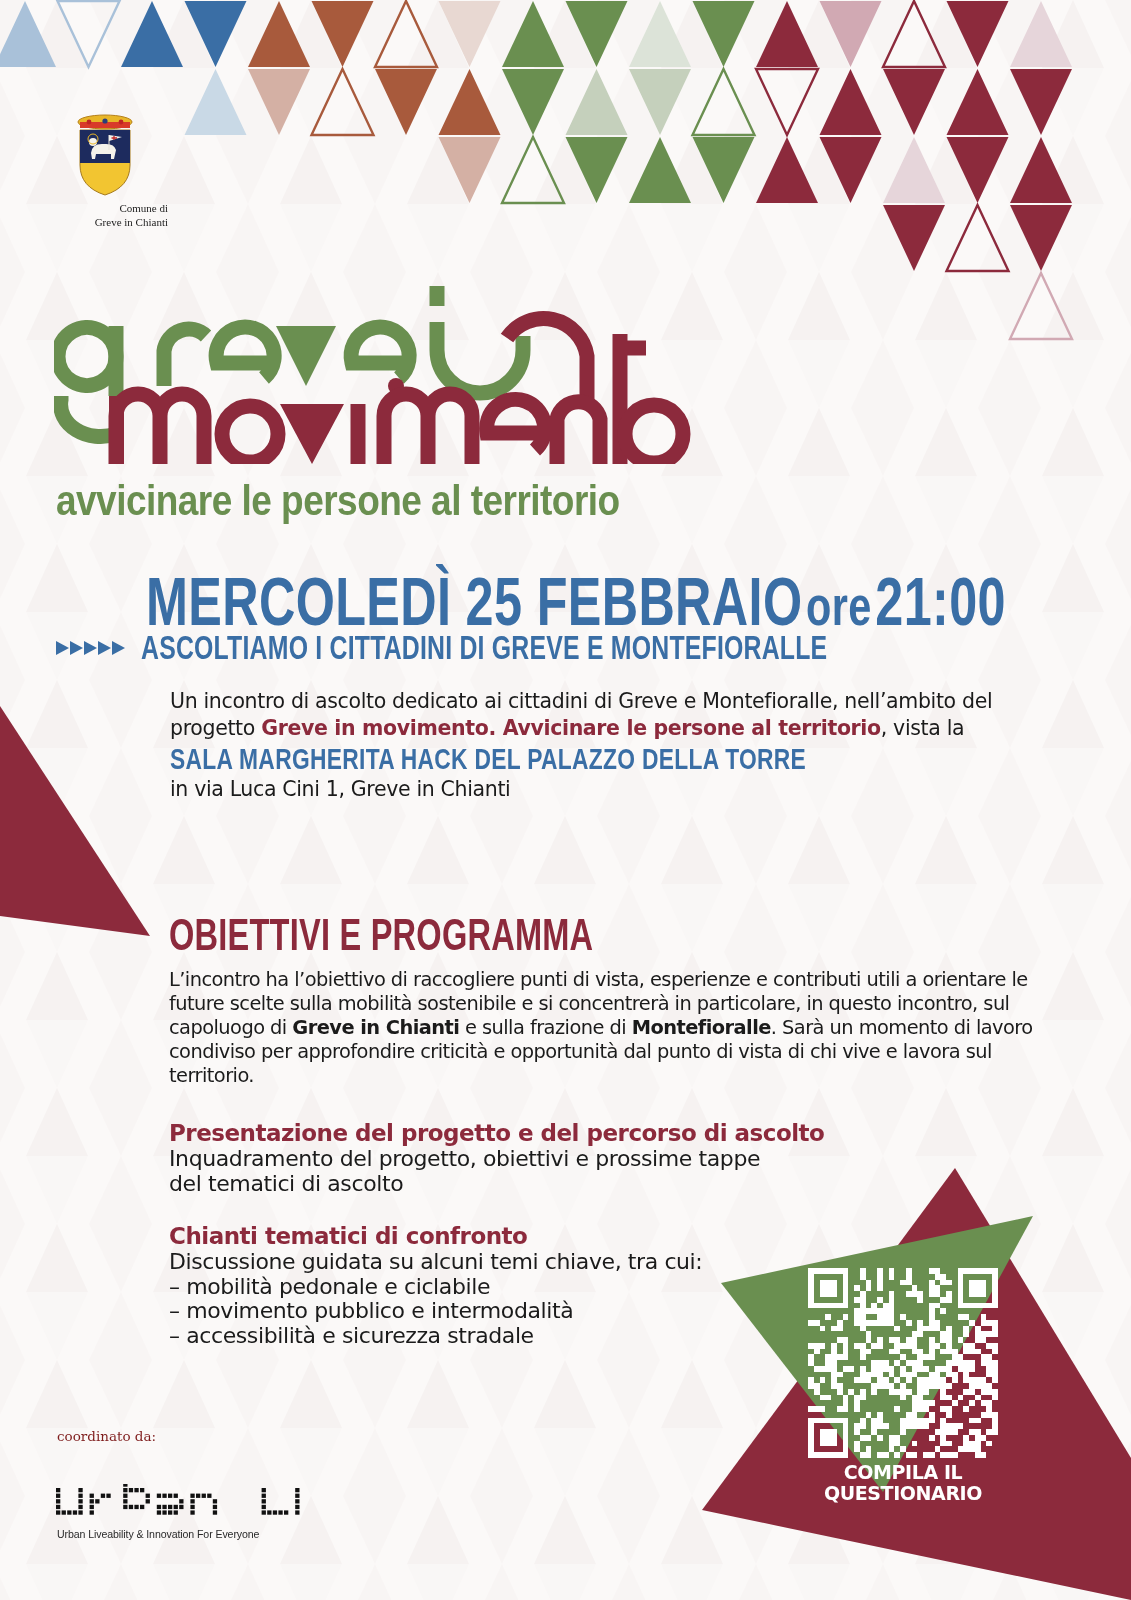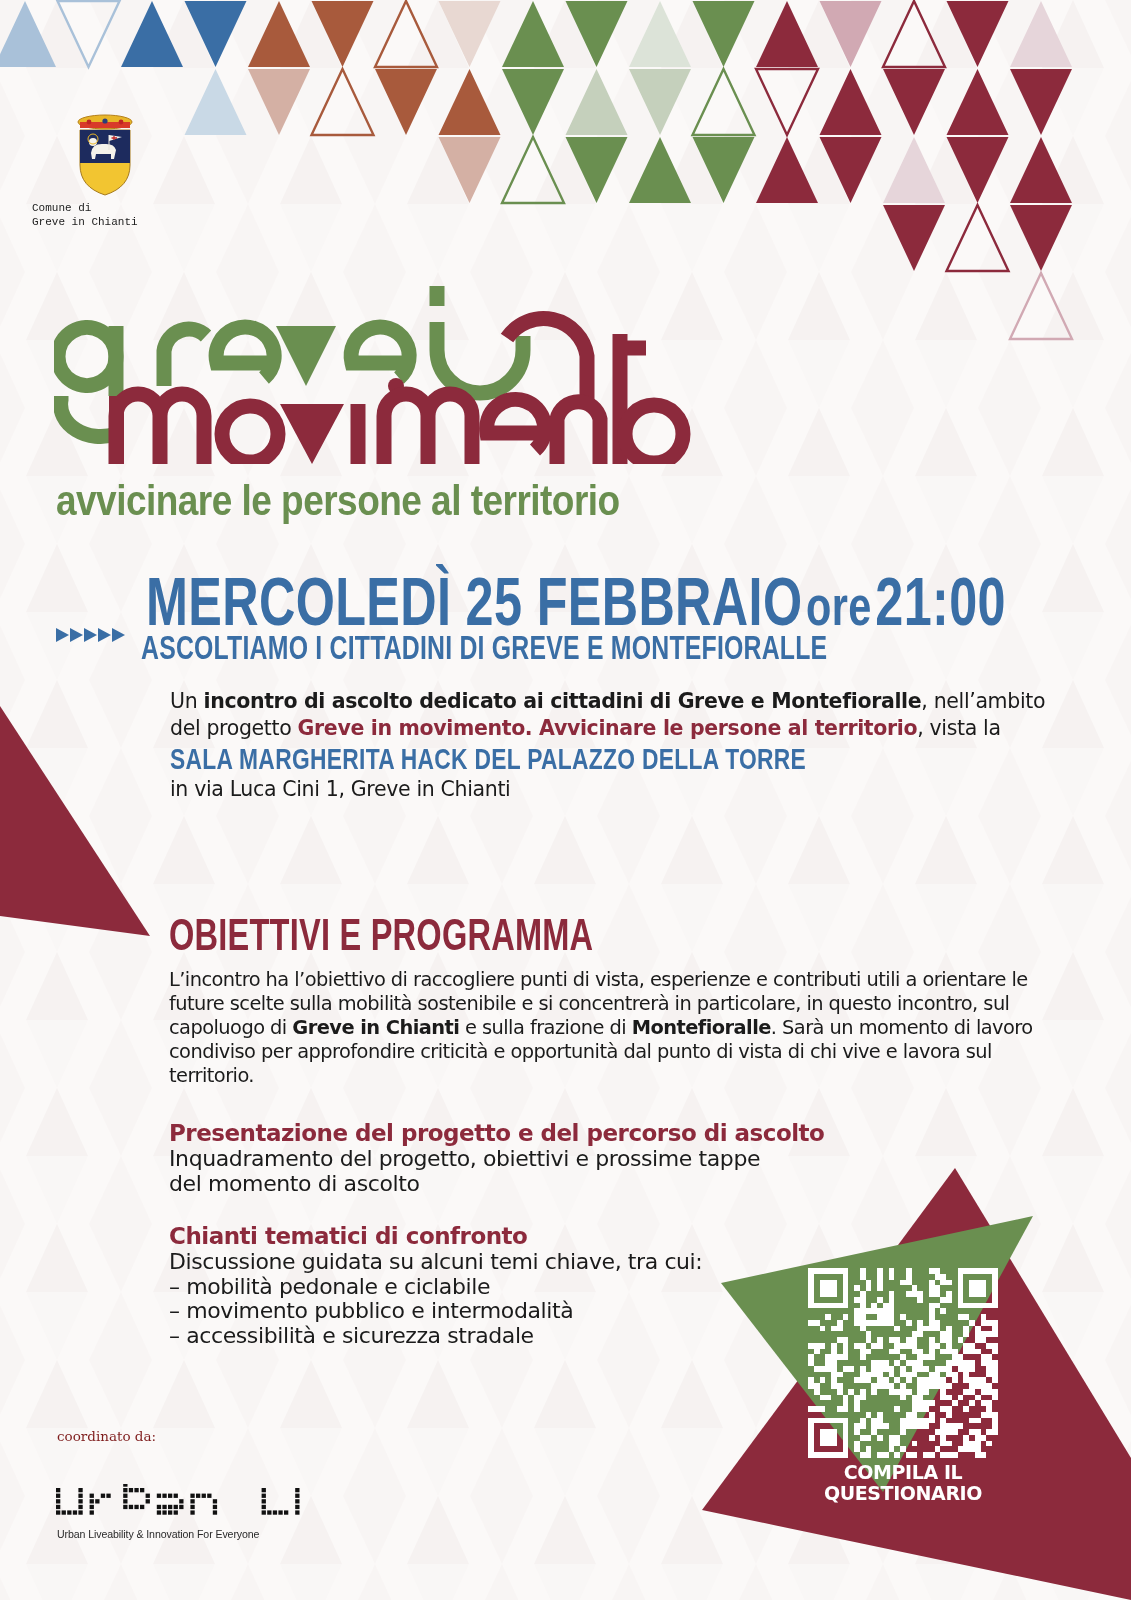--- a/index.html
+++ b/index.html
@@ -2,36 +2,36 @@
 <html><head>
 <meta charset="utf-8">
 <style>
   html, body { margin: 0; padding: 0; }
   body { width: 1131px; height: 1600px; overflow: hidden; background: #fbf9f8; position: relative; font-family: "DejaVu Sans", sans-serif; color: #1b1b1b; }
   .layer { position: absolute; left: 0; top: 0; }
   #bg-pattern { width: 1131px; height: 1600px; }
   #top-pattern { width: 1131px; height: 350px; }
 
   .crest { position: absolute; left: 74px; top: 113px; width: 62px; }
-  .crest-caption { position: absolute; left: 32px; top: 201px; width: 116px; text-align: left; font-family: Liberation Mono, monospace; font-size: 11px; line-height: 14px; color: #1c1c1c; }
+  .crest-caption { position: absolute; left: 52px; top: 201px; width: 116px; text-align: right; font-family: Liberation Serif, serif; font-size: 11px; line-height: 14px; color: #1c1c1c; }
 
   .logo { position: absolute; left: 54px; top: 286px; width: 640px; height: 178px; }
   .tagline { position: absolute; left: 56px; top: 476px; font-family: "Liberation Sans", sans-serif; font-weight: bold; font-size: 43px; color: #6a8f50; letter-spacing: -0.6px; transform: scaleX(0.86); transform-origin: left top; white-space: nowrap; }
 
   .date-line { position: absolute; left: 146px; top: 562px; font-family: "Liberation Sans", sans-serif; font-weight: bold; color: #3a6ea5; white-space: nowrap; transform: scaleX(0.74); transform-origin: left top; letter-spacing: 0.5px; }
   .date-line .big { font-size: 68px; }
   .date-line .small { font-size: 56px; }
 
-  .subtitle-row { position: absolute; left: 56px; top: 628px; display: flex; white-space: nowrap; }
+  .subtitle-row { position: absolute; left: 56px; top: 628px; display: flex; align-items: center; white-space: nowrap; }
   .arrows { display: flex; gap: 1px; margin-right: 16px; }
   .arrow { width: 0; height: 0; border-top: 7px solid transparent; border-bottom: 7px solid transparent; border-left: 13px solid #3a6ea5; }
   .subtitle { font-family: "Liberation Sans", sans-serif; font-weight: bold; font-size: 34px; color: #3a6ea5; transform: scaleX(0.73); transform-origin: left center; letter-spacing: 0.3px; }
 
   .intro { position: absolute; left: 170px; top: 688px; width: 880px; font-family: "DejaVu Sans", sans-serif; font-size: 20.5px; line-height: 27px; color: #1b1b1b; letter-spacing: -0.35px; }
-  .intro b { font-weight: bold; }
+  .intro b { font-weight: normal; }
   .intro .maroon { color: #8c2a3c; font-weight: bold; }
   .venue { font-family: "Liberation Sans", sans-serif; font-weight: bold; font-size: 30px; color: #3a6ea5; display: inline-block; transform: scaleX(0.76); transform-origin: left top; letter-spacing: 0.4px; line-height: 33px; white-space: nowrap; }
 
   .left-tri { position: absolute; left: 0; top: 706px; }
 
   .section-title { position: absolute; left: 169px; top: 910px; font-family: "Liberation Sans", sans-serif; font-weight: bold; font-size: 44px; color: #8c2a3c; transform: scaleX(0.74); transform-origin: left top; white-space: nowrap; letter-spacing: 0.3px; }
   .section-body { position: absolute; left: 169px; top: 968px; width: 900px; font-family: "DejaVu Sans", sans-serif; font-size: 19.4px; line-height: 24px; letter-spacing: -0.55px; color: #1b1b1b; }
   .section-body b { font-weight: bold; }
 
   .item { position: absolute; left: 169px; width: 640px; }
@@ -207,21 +207,21 @@
 </div>
 
 <div class="section-title">OBIETTIVI E PROGRAMMA</div>
 <div class="section-body">
   <span>L’incontro ha l’obiettivo di raccogliere punti di vista, esperienze e contributi utili a orientare le future scelte sulla mobilità sostenibile e si concentrerà in particolare, in questo incontro, sul capoluogo di </span><b>Greve in Chianti</b><span> e sulla frazione di </span><b>Montefioralle</b><span>. Sarà un momento di lavoro condiviso per approfondire criticità e opportunità dal punto di vista di chi vive e lavora sul territorio.</span>
 </div>
 
 <div class="item" style="top:1120px">
   <div class="item-title">Presentazione del progetto e del percorso di ascolto</div>
   <div class="item-desc">Inquadramento del progetto, obiettivi e prossime tappe</div>
-  <div class="item-desc">del momento di ascolto</div>
+  <div class="item-desc">del tematici di ascolto</div>
 </div>
 
 <div class="item" style="top:1223px">
   <div class="item-title">Chianti tematici di confronto</div>
   <div class="item-desc">Discussione guidata su alcuni temi chiave, tra cui:</div>
   <div class="item-desc">– mobilità pedonale e ciclabile</div>
   <div class="item-desc">– movimento pubblico e intermodalità</div>
   <div class="item-desc">– accessibilità e sicurezza stradale</div>
 </div>
 

